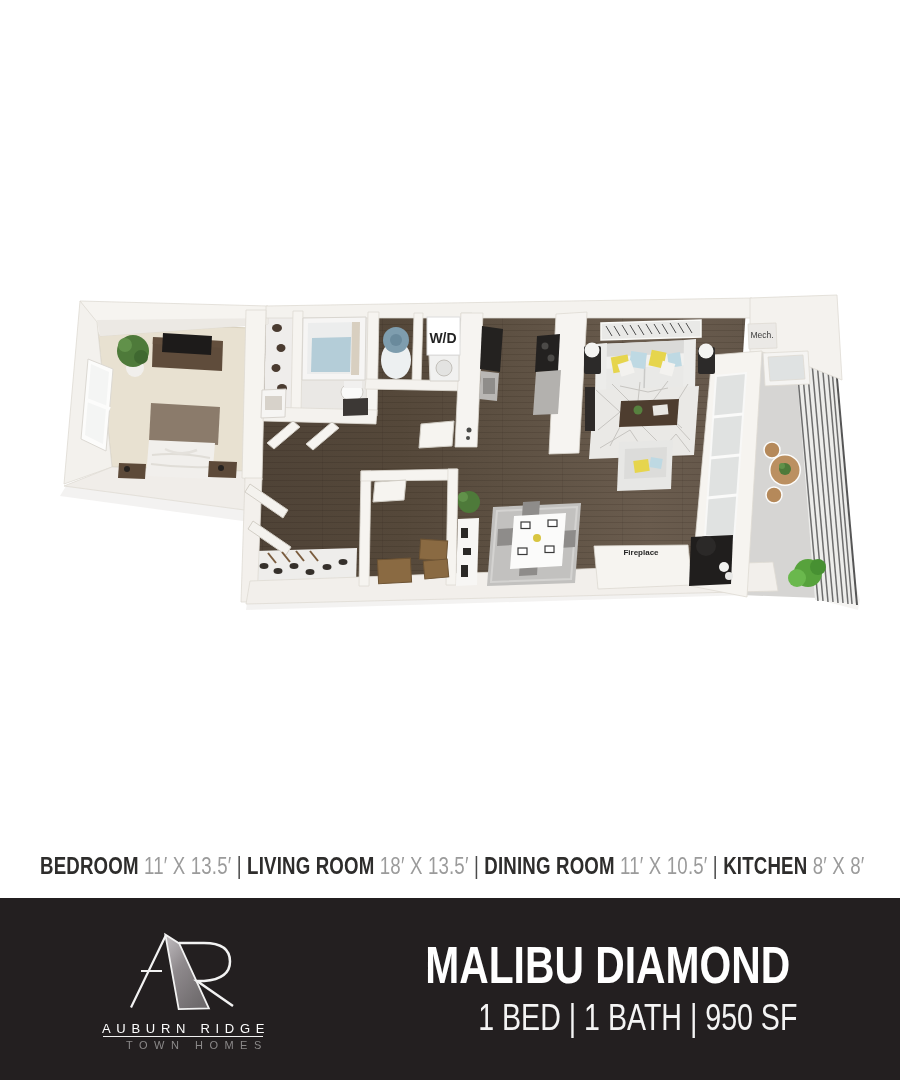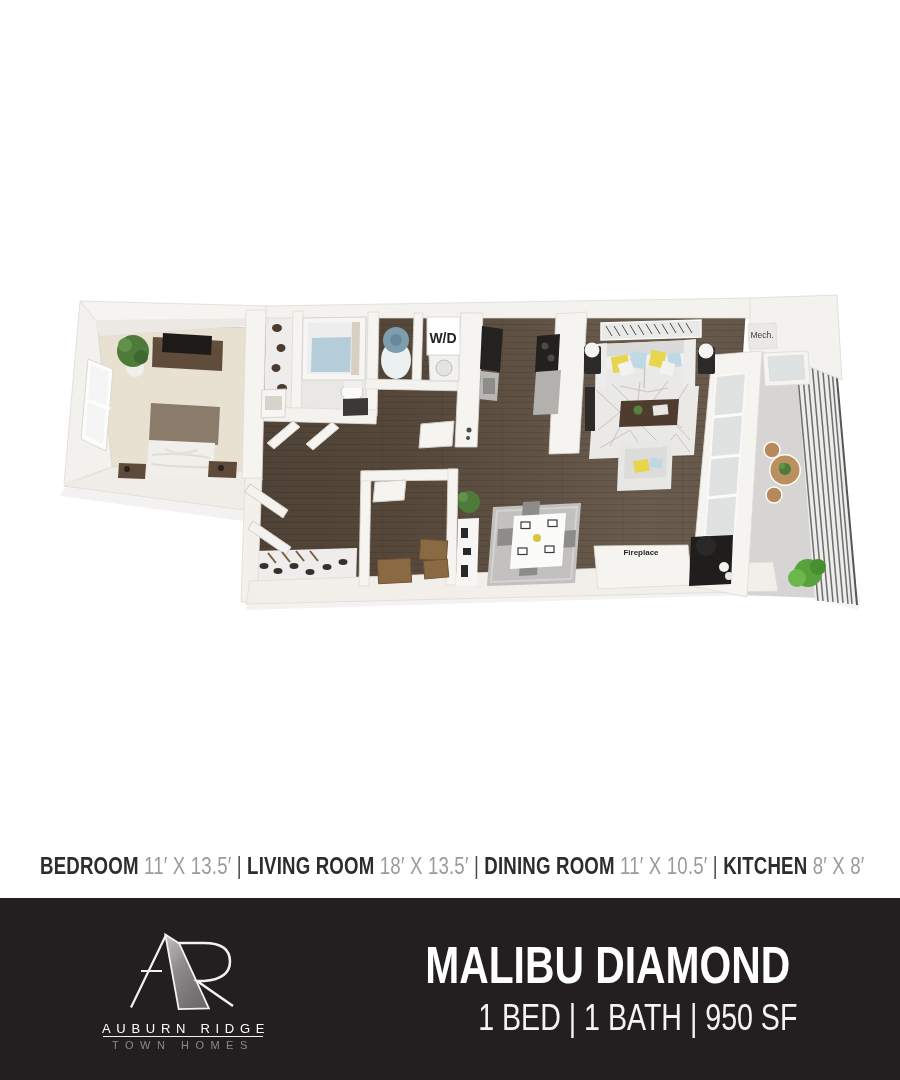--- a/index.html
+++ b/index.html
@@ -11,21 +11,21 @@
   #dims span.in{display:inline-block;transform:scaleX(0.812);transform-origin:0 50%;}
   #dims b{color:#2e2d2c;font-weight:bold;}
   #dims .sep{color:#4a4a4a;}
   #footer{position:absolute;left:0;top:898px;width:900px;height:182px;background:#231f20;}
   #malibu{position:absolute;right:110px;top:936px;color:#fff;font-weight:bold;
     font-size:51px;transform:scaleX(0.80);transform-origin:100% 50%;white-space:nowrap;letter-spacing:0px;}
   #bedbath{position:absolute;right:103px;top:997px;color:#f4f4f4;
     font-size:37px;transform:scaleX(0.772);transform-origin:100% 50%;white-space:nowrap;}
   #aubridge{position:absolute;left:102px;top:1021px;color:#fdfdfd;font-size:13px;letter-spacing:5.7px;white-space:nowrap;text-align:center;}
   #aubline{position:absolute;left:103px;top:1035.5px;width:160px;height:1.6px;background:#f0f0f0;}
-  #townhomes{position:absolute;left:112px;top:1039px;color:#8b8989;font-size:11px;
+  #townhomes{position:absolute;left:126px;top:1039px;color:#8b8989;font-size:11px;
     letter-spacing:6.5px;white-space:nowrap;}
   #watermark{position:absolute;left:14px;top:1026px;color:#ffffff;font-size:37px;white-space:nowrap;letter-spacing:0.2px;}
 </style>
 </head>
 <body>
 <div id="page">
   <svg id="plansvg" width="900" height="900" viewBox="0 0 900 900">
     <defs>
       <linearGradient id="woodg" x1="0" y1="0" x2="1" y2="0">
         <stop offset="0" stop-color="#4f4337"></stop>

